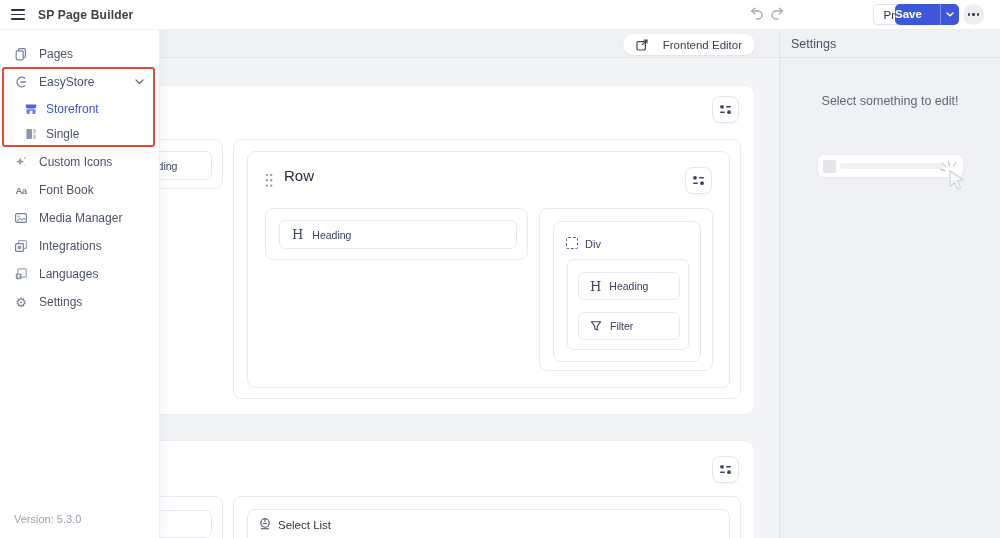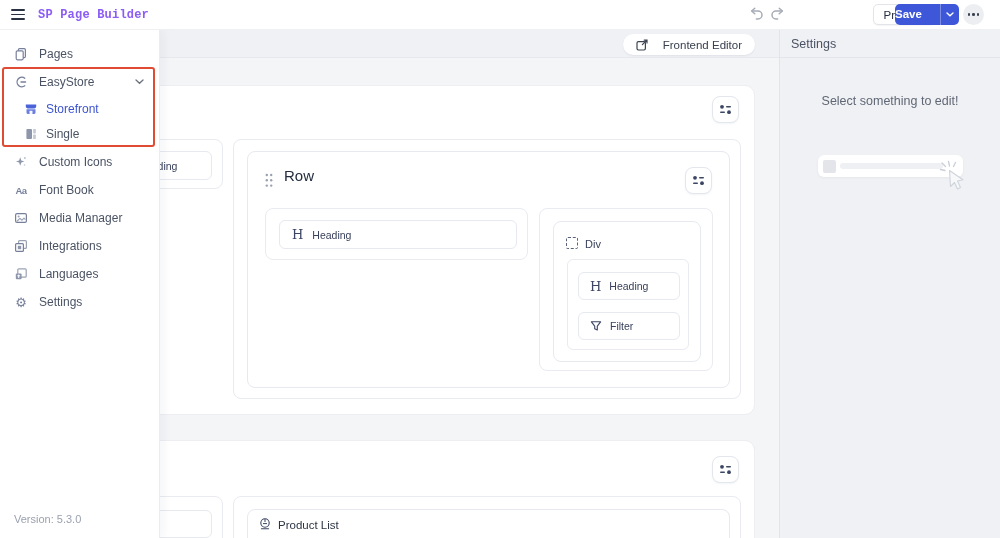--- a/index.html
+++ b/index.html
@@ -5,21 +5,21 @@
   * { box-sizing: border-box; margin: 0; padding: 0; }
   html,body { width:1000px; height:538px; }
   body { font-family:"Liberation Sans", sans-serif; background:#fff; }
   .stage { position:relative; width:1000px; height:538px; overflow:hidden; background:#fff; }
 
   
   .topbar { position:absolute; left:0; top:0; width:1000px; height:30px; background:#fff; border-bottom:1px solid #eef0f3; z-index:20; }
   .hamburger { position:absolute; left:11px; top:9px; width:14px; height:12px; cursor:pointer; }
   .hamburger span { position:absolute; left:0; width:14px; height:1.8px; background:#2a3242; border-radius:1px; }
   .hamburger span:nth-child(1){ top:0; } .hamburger span:nth-child(2){ top:4.5px; } .hamburger span:nth-child(3){ top:9px; }
-  .tb-title { position:absolute; left:38px; top:8px; font-size:12px; font-weight:700; color:#8b5cf6; letter-spacing:.2px;font-family:Liberation Mono, monospace; }
+  .tb-title { position:absolute; left:38px; top:8px; font-size:12px; font-weight:700; color:#404040; letter-spacing:.2px; }
   .tb-undo { position:absolute; left:749px; top:7px; } .tb-redo { position:absolute; left:770px; top:7px; }
   .btn-preview { position:absolute; left:825px; top:4px; width:62px; height:21px; background:#fff; border:1px solid #e2e4e9; border-radius:5px; font-size:11.5px; color:#272f40; display:flex; align-items:center; justify-content:center; box-shadow:0 1px 1px rgba(25,35,70,.04);margin-left:48px; }
   .btn-save { position:absolute; left:895px; top:4px; width:64px; height:21px; background:#3d57d8; border-radius:5px; display:flex; color:#fff; overflow:hidden; }
   .save-main { width:45px; text-align:left; font-size:11.5px; font-weight:700; line-height:21px; }
   .save-caret { flex:1; border-left:1px solid rgba(255,255,255,.32); display:flex; align-items:center; justify-content:center; }
   .btn-more { position:absolute; left:963px; top:4px; width:21px; height:21px; border-radius:50%; background:#eceef1; display:flex; align-items:center; justify-content:center; gap:2px; }
   .btn-more i { width:2.6px; height:2.6px; border-radius:50%; background:#3a4150; }
 
   
   .canvas { position:absolute; left:0; top:30px; width:779px; height:508px; background:#f4f5f7; overflow:hidden; }
@@ -179,21 +179,21 @@
       <div class="colbox c2-col1">
         <div class="addon"></div>
       </div>
       <div class="colbox c2-col2">
         <div class="module product-module">
           <svg class="pl-icon" width="14" height="14" viewBox="0 0 14 14">
               <circle cx="7" cy="6" r="4.2" fill="none" stroke="#3c4663" stroke-width="1.1"></circle>
               <path d="M7 2 v3 M5 6.6 h4" stroke="#3c4663" stroke-width="1" fill="none"></path>
               <path d="M3.4 11.8 h7.2" stroke="#3c4663" stroke-width="1.1" stroke-linecap="round"></path>
             </svg>
-          <span class="pl-label">Product List</span>
+          <span class="pl-label">Select List</span>
 
         </div>
       </div>
     </div>
   </div>
 
   <div class="settings">
     <div class="settings-header">Settings</div>
     <div class="settings-body">
       <div class="empty-msg">Select something to edit!</div>

